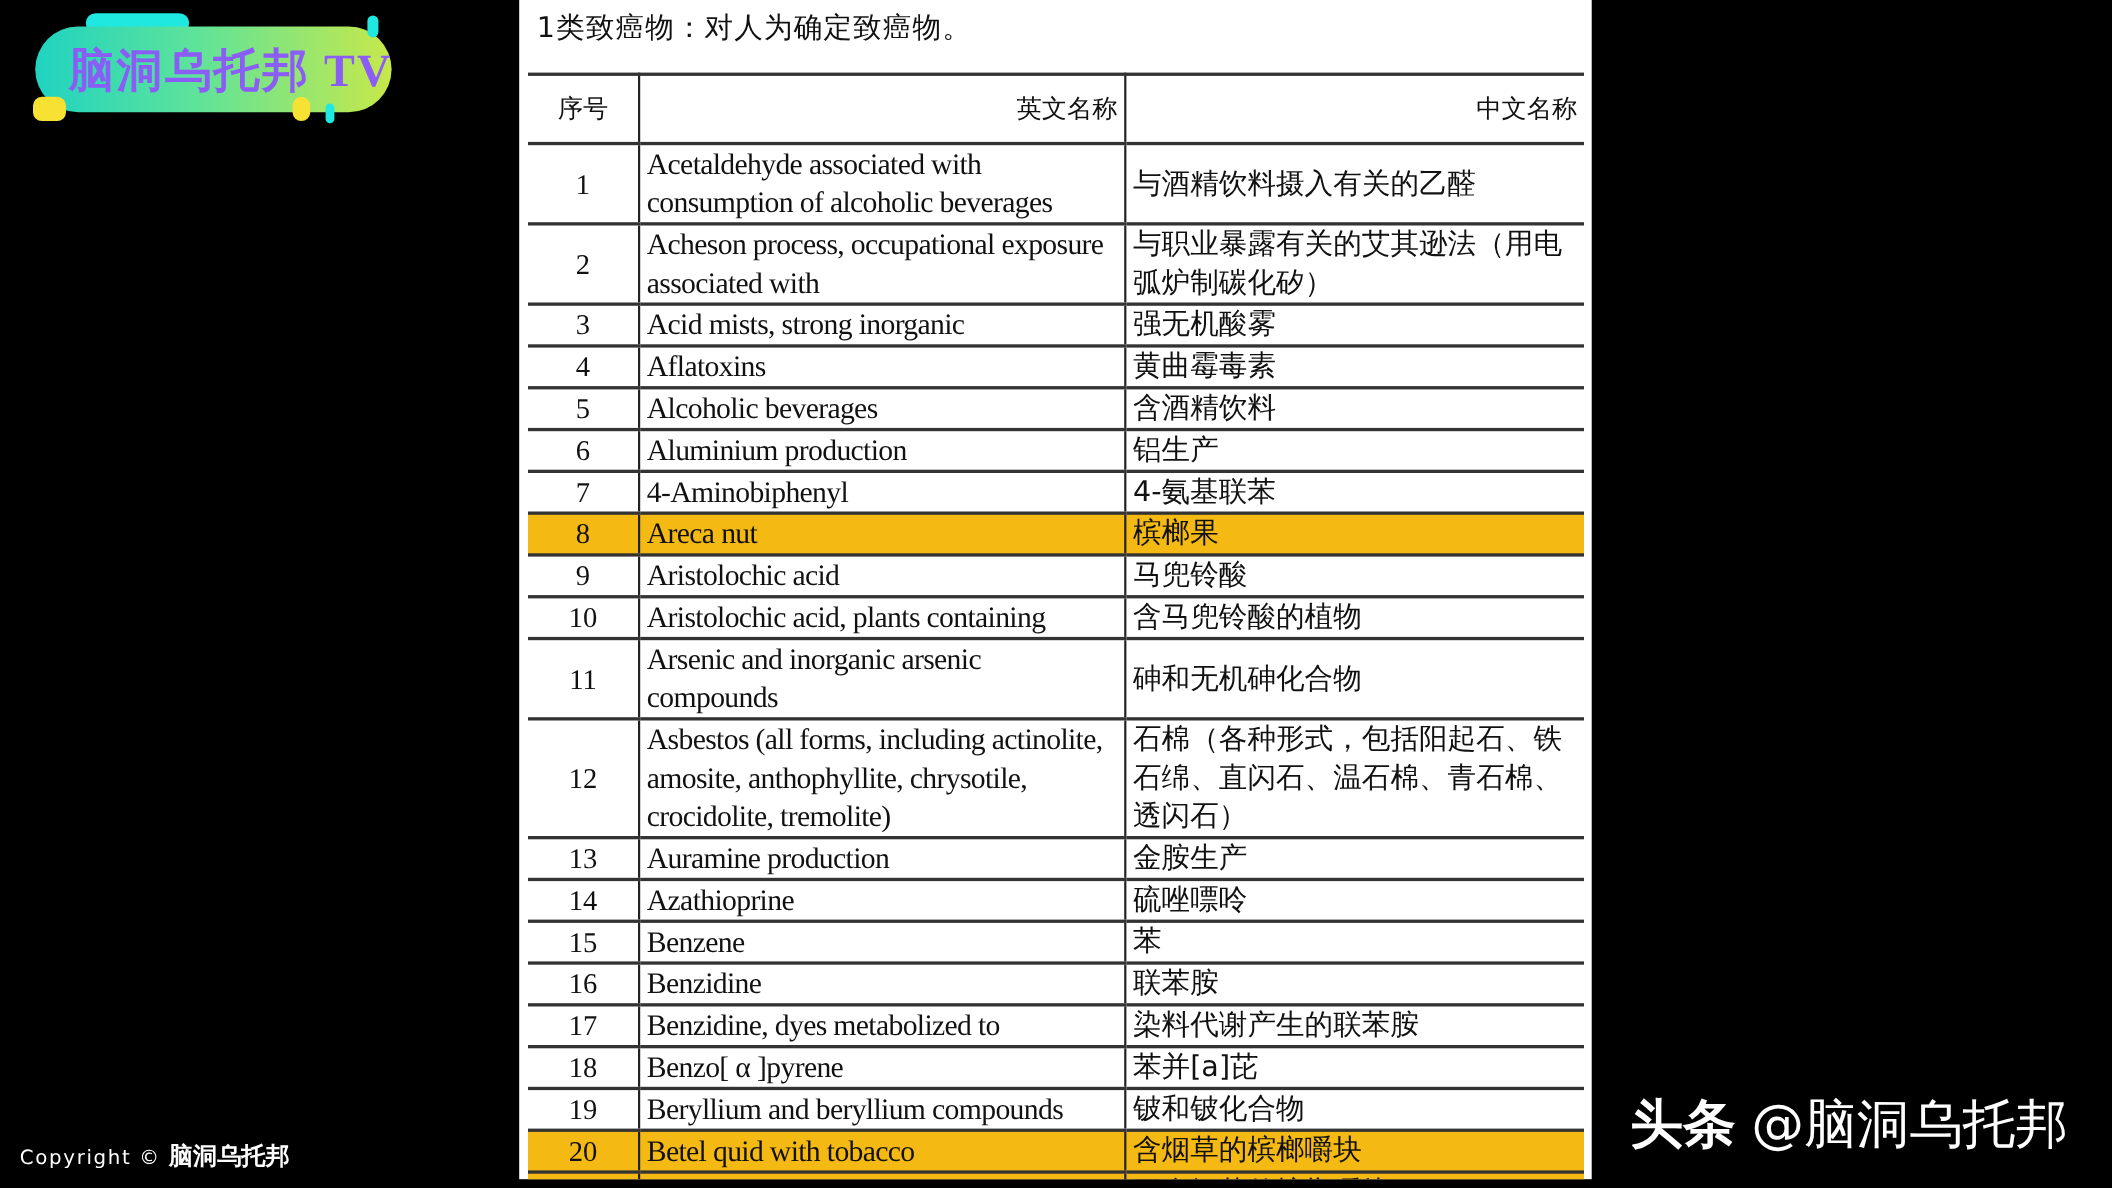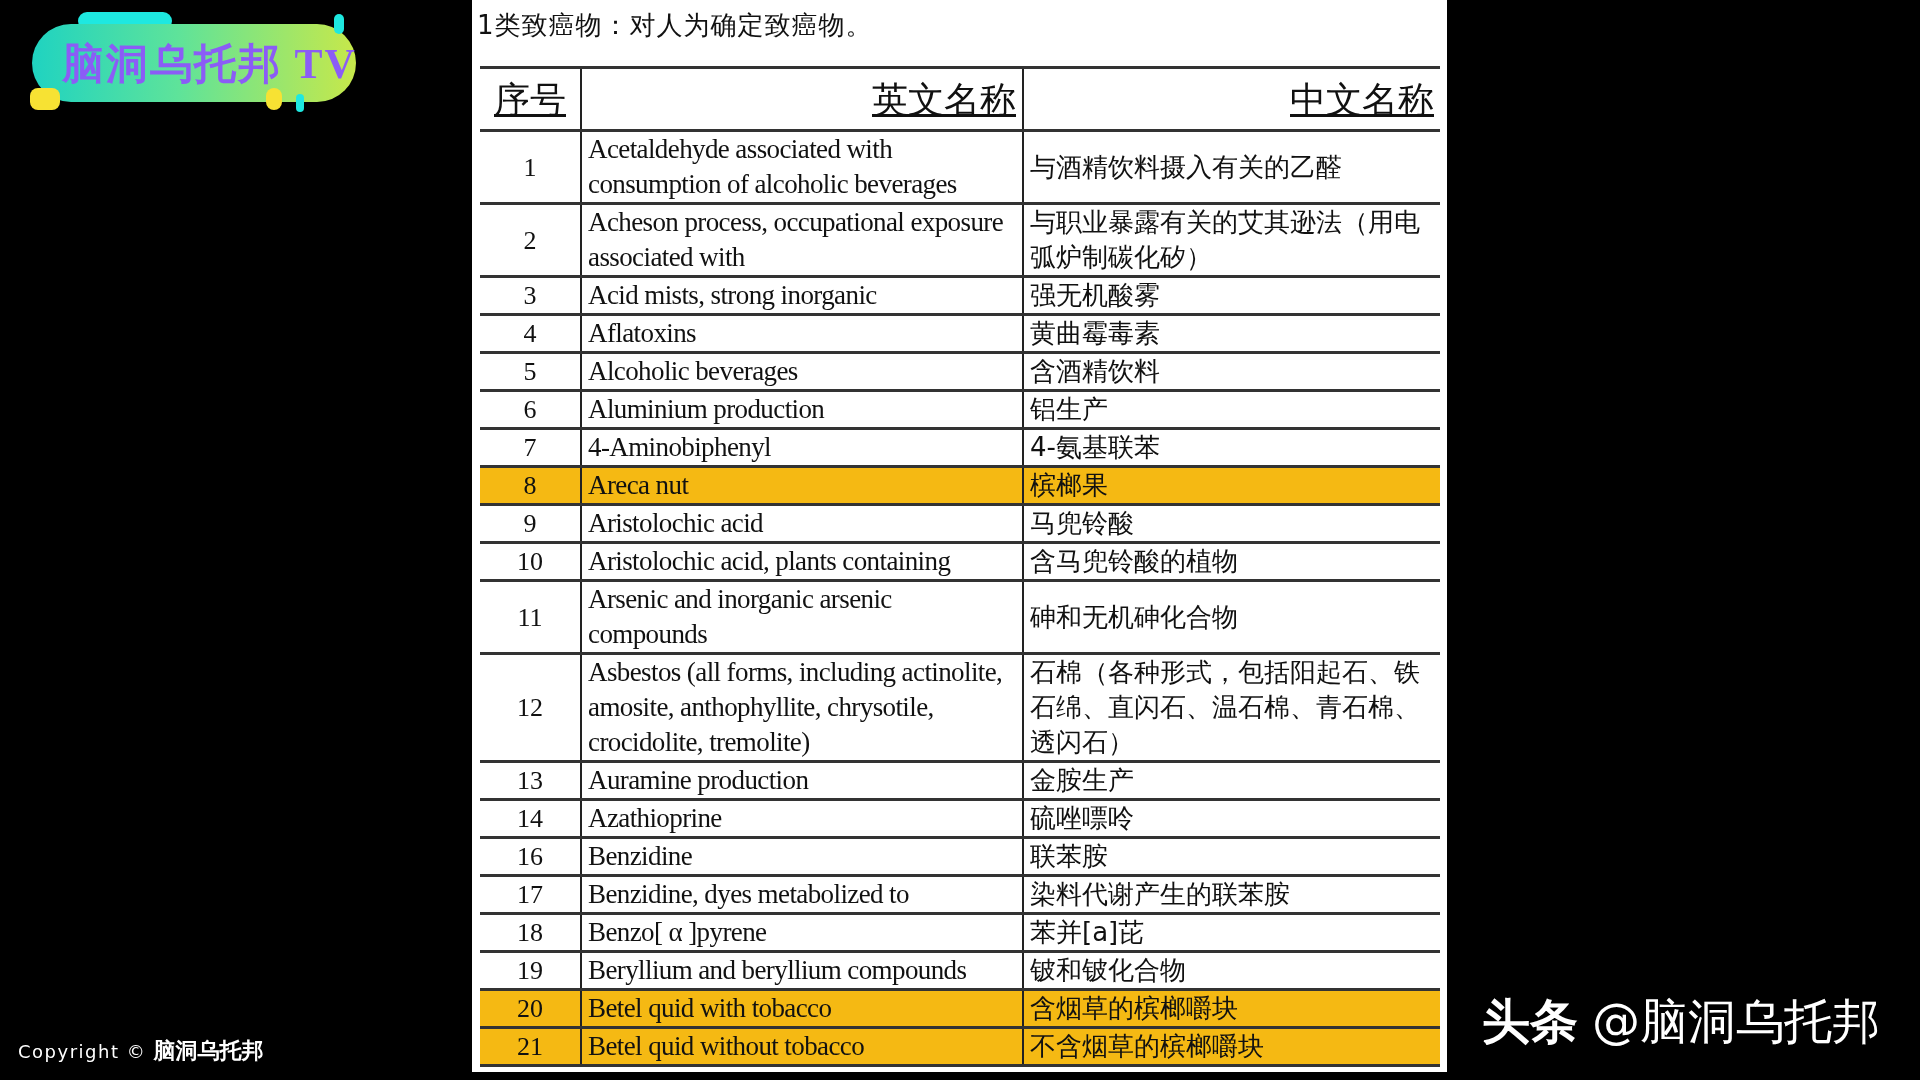--- a/index.html
+++ b/index.html
@@ -5,37 +5,37 @@
   html, body { margin:0; padding:0; }
   body {
     width:1920px; height:1080px; background:#000; position:relative; overflow:hidden;
     font-family: "Liberation Serif", "DejaVu Serif", serif;
   }
   .doc {
     position:absolute; left:472px; top:0; width:975px; height:1072px;
     background:#fff; overflow:hidden;
   }
   .doc-title {
-    position:absolute; left:5px; top:8px; font-size:26px; color:#111;
+    position:absolute; left:16px; top:8px; font-size:26px; color:#111;
     font-family: "DejaVu Sans", "Liberation Sans", sans-serif; letter-spacing:1px;
   }
   table.carc {
     position:absolute; left:8px; top:66px; width:960px;
     border-collapse:collapse; table-layout:fixed;
     border-top:3px solid #333;
   }
   table.carc td, table.carc th {
     border-bottom:3px solid #333; padding:0 6px; vertical-align:middle;
     font-weight:normal; color:#111; line-height:35px;
   }
   table.carc th { height:60px; text-align:right; }
   .c-num { width:88px; text-align:center !important; font-size:26px; border-right:2px solid #222; }
   .c-en { width:428px; font-size:27px; border-right:2px solid #222; }
   .c-zh { font-size:26px; font-family:"DejaVu Sans","Liberation Sans",sans-serif; }
-  th.c-num, th.c-en, th.c-zh { font-family:"DejaVu Sans","Liberation Sans",sans-serif; font-size:36px;text-decoration:underline; }
+  th.c-num, th.c-en, th.c-zh { font-family:"DejaVu Sans","Liberation Sans",sans-serif; font-size:23px; }
   tr.hl td { background:#F5B913; }
   td.c-num { letter-spacing:0; }
   .en-text { letter-spacing:-0.6px; }
 
   
   .logo { position:absolute; left:28px; top:12px; width:330px; height:100px; }
   .logo .pill {
     position:absolute; left:4px; top:12px; width:324px; height:78px; border-radius:39px;
     background:linear-gradient(90deg,#1fd3c1 0%,#5ee39a 45%,#c7e84a 100%);
   }
@@ -147,20 +147,25 @@
           <td class="c-num">13</td>
           <td class="c-en en-text">Auramine production</td>
           <td class="c-zh">金胺生产</td>
         </tr>
         <tr>
           <td class="c-num">14</td>
           <td class="c-en en-text">Azathioprine</td>
           <td class="c-zh">硫唑嘌呤</td>
         </tr>
         <tr>
+          <td class="c-num">15</td>
+          <td class="c-en en-text">Benzene</td>
+          <td class="c-zh">苯</td>
+        </tr>
+        <tr>
           <td class="c-num">16</td>
           <td class="c-en en-text">Benzidine</td>
           <td class="c-zh">联苯胺</td>
         </tr>
         <tr>
           <td class="c-num">17</td>
           <td class="c-en en-text">Benzidine, dyes metabolized to</td>
           <td class="c-zh">染料代谢产生的联苯胺</td>
         </tr>
         <tr>

